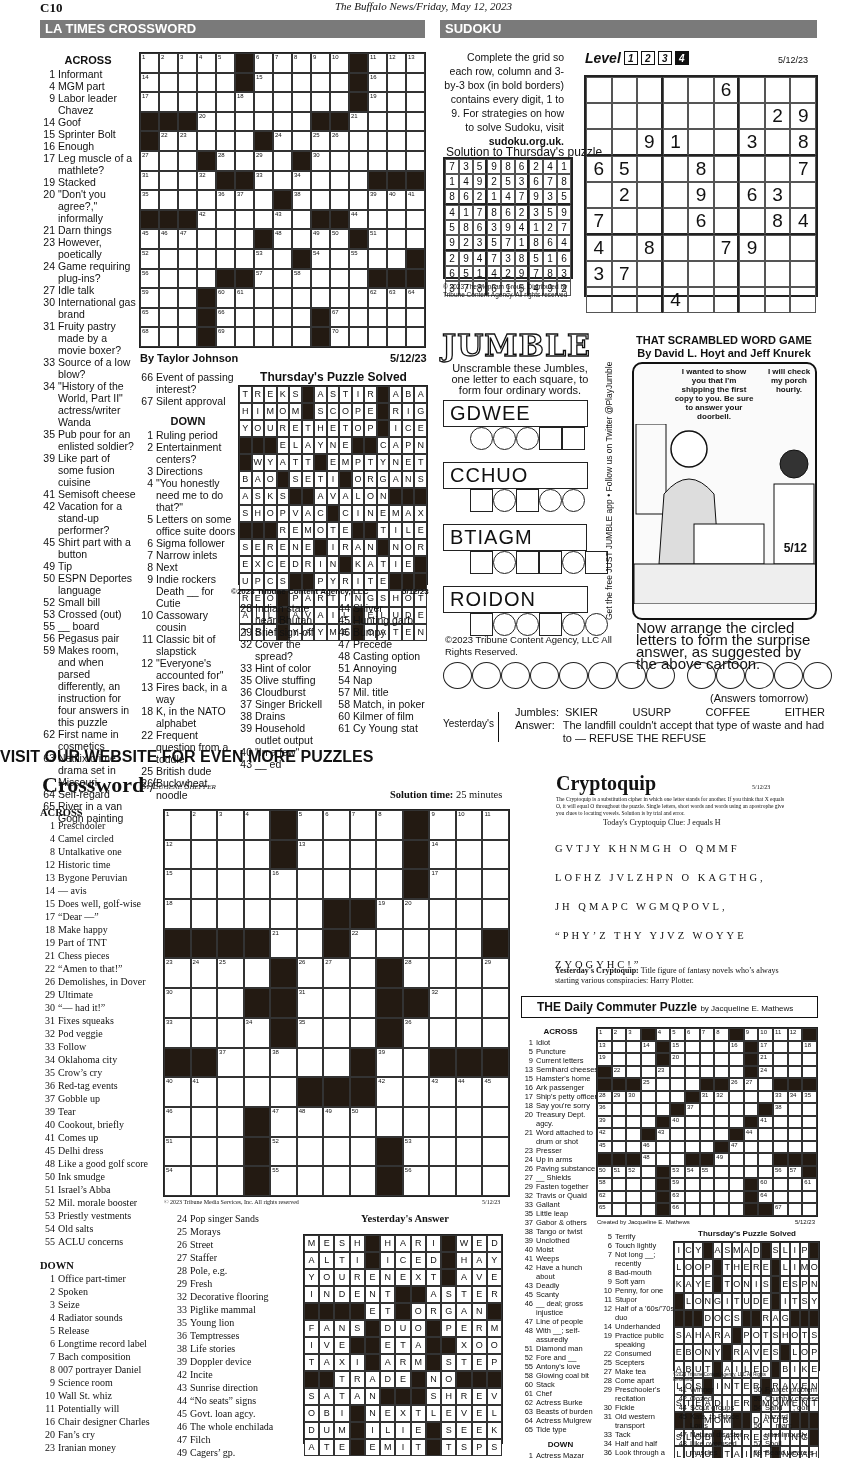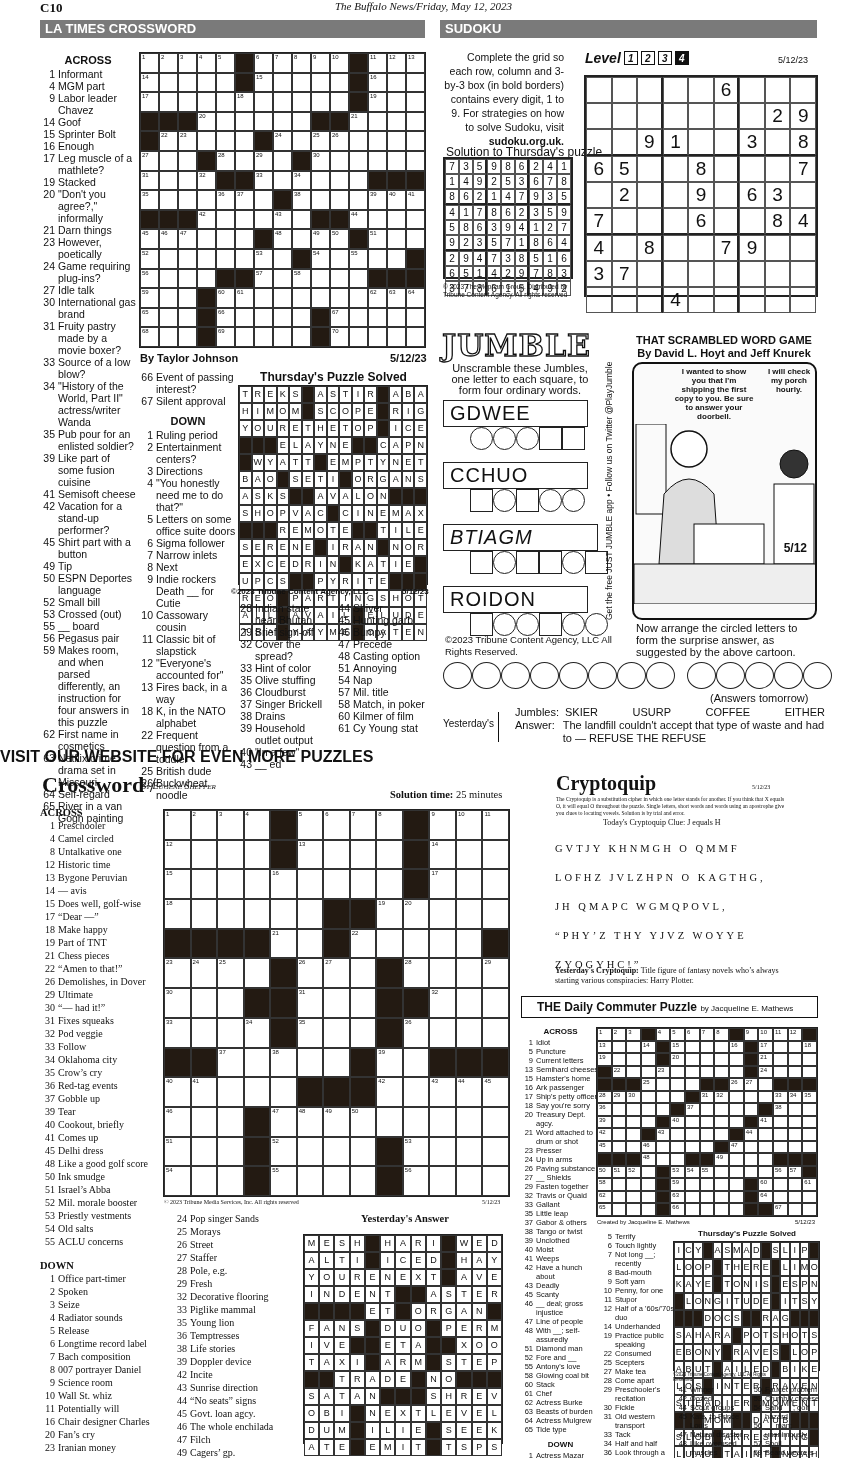--- a/index.html
+++ b/index.html
@@ -1144,21 +1144,21 @@
       <div style="width: 23px; height: 23px; border: 1px solid rgb(34, 34, 34);"></div>
     </div>
     <div class="abs jbox" style="left: 443px; top: 462px; width: 145px; height: 27px; line-height: 25px;">CCHUO</div>
     <div class="abs" style="left: 470px; top: 489px; display: flex;">
       <div style="width: 23px; height: 23px; border: 1px solid rgb(34, 34, 34);"></div>
       <div style="width: 23px; height: 23px; border: 1px solid rgb(34, 34, 34); border-radius: 50%;"></div>
       <div style="width: 23px; height: 23px; border: 1px solid rgb(34, 34, 34);"></div>
       <div style="width: 23px; height: 23px; border: 1px solid rgb(34, 34, 34); border-radius: 50%;"></div>
       <div style="width: 23px; height: 23px; border: 1px solid rgb(34, 34, 34); border-radius: 50%;"></div>
     </div>
-    <div class="abs jbox" style="left: 443px; top: 524px; width: 155px; height: 27px; line-height: 25px; font-style: italic;">BTIAGM</div>
+    <div class="abs jbox" style="left: 443px; top: 524px; width: 144px; height: 27px; line-height: 25px;">BTIAGM</div>
     <div class="abs" style="left: 470px; top: 551px; display: flex;">
       <div style="width: 23px; height: 23px; border: 1px solid rgb(34, 34, 34);"></div>
       <div style="width: 23px; height: 23px; border: 1px solid rgb(34, 34, 34); border-radius: 50%;"></div>
       <div style="width: 23px; height: 23px; border: 1px solid rgb(34, 34, 34);"></div>
       <div style="width: 23px; height: 23px; border: 1px solid rgb(34, 34, 34);"></div>
       <div style="width: 23px; height: 23px; border: 1px solid rgb(34, 34, 34); border-radius: 50%;"></div>
       <div style="width: 23px; height: 23px; border: 1px solid rgb(34, 34, 34);"></div>
     </div>
     <div class="abs jbox" style="left: 443px; top: 586px; width: 145px; height: 27px; line-height: 25px;">ROIDON</div>
     <div class="abs" style="left: 470px; top: 613px; display: flex;">
@@ -1179,21 +1179,21 @@
     <circle cx="55" cy="25" r="18" fill="#fff" stroke="#111" stroke-width="1.5"></circle>
     <path d="M30 70 Q55 40 80 70 L85 140 L25 140 Z" fill="#ddd" stroke="#111"></path>
     <rect x="60" y="100" width="70" height="40" fill="#fff" stroke="#111"></rect>
     <circle cx="160" cy="40" r="14" fill="#333" stroke="#111"></circle>
     <rect x="140" y="60" width="40" height="80" fill="#fff" stroke="#111"></rect>
     <rect x="0" y="140" width="185" height="40" fill="#eee" stroke="#111"></rect>
   </svg>
   <div style="position:absolute;right:8px;top:178px;font-size:12px;font-weight:bold;line-height:13px;text-align:center">5/12</div>
 </div>
 <div class="abs" style="left:445px;top:634px;width:190px;font-size:9.5px;line-height:12px">©2023 Tribune Content Agency, LLC All Rights Reserved.</div>
-<div class="abs" style="left:636px;top:622px;width:180px;font-size:11px;line-height:12px">Now arrange the circled letters to form the surprise answer, as suggested by the above cartoon.</div>
+<div class="abs" style="left:636px;top:622px;width:180px;font-size:15px;line-height:12px">Now arrange the circled letters to form the surprise answer, as suggested by the above cartoon.</div>
 <div class="abs" id="jumble-answer" style="left:443px;top:662px;display:flex">
     <span class="circ" style="width: 29px; height: 27px;"></span>
     <span class="circ" style="width: 29px; height: 27px;"></span>
     <span class="circ" style="width: 29px; height: 27px;"></span>
     <span class="circ" style="width: 29px; height: 27px;"></span>
     <span class="circ" style="width: 29px; height: 27px;"></span>
     <span class="circ" style="width: 29px; height: 27px;"></span>
     <span class="circ" style="width: 29px; height: 27px;"></span>
     <span class="circ" style="width: 29px; height: 27px;"></span>
     <span style="width: 12px;"></span>

